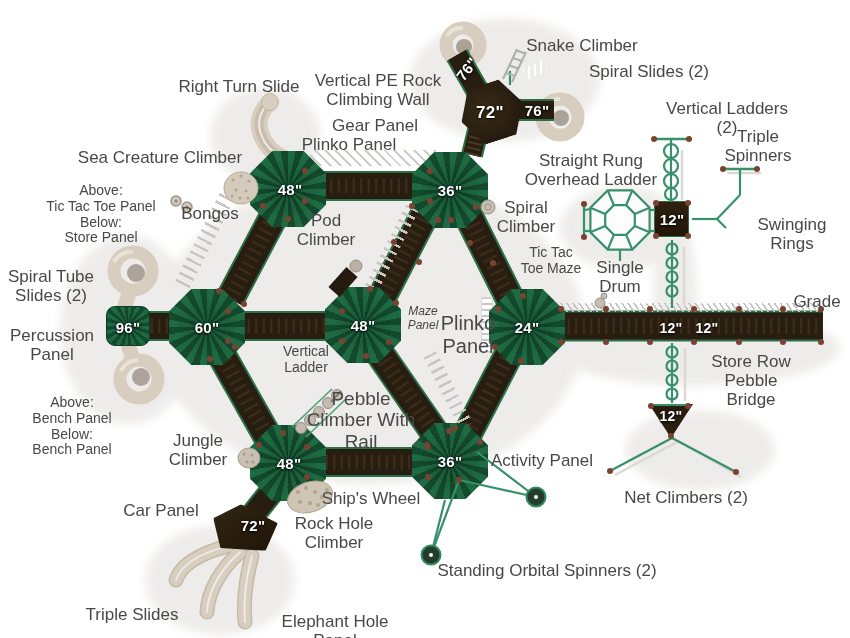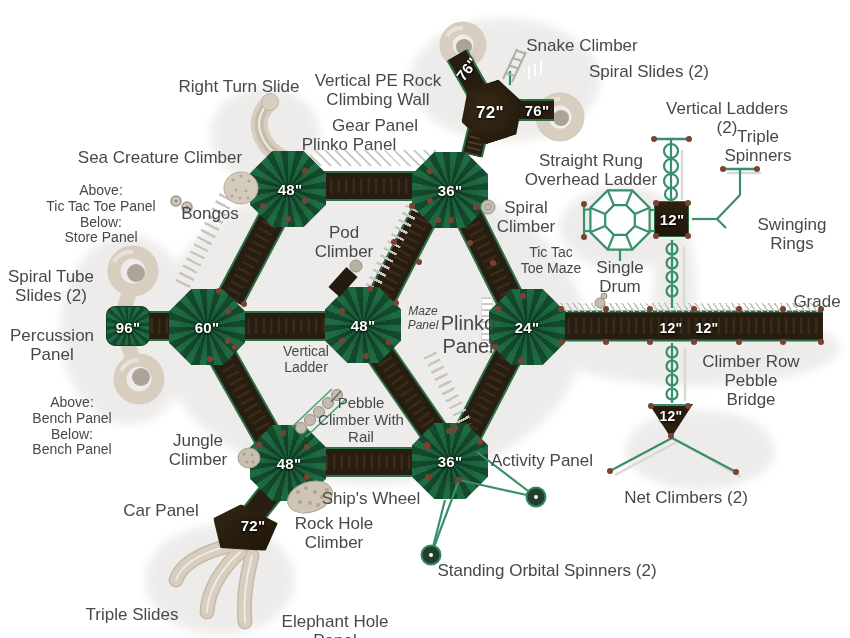--- a/index.html
+++ b/index.html
@@ -430,21 +430,21 @@
       <div class="ann" style="left: 727px; top: 118px;">Vertical Ladders (2)</div>
       <div class="ann" style="left: 758px; top: 146px;">Triple Spinners</div>
       <div class="ann" style="left: 160px; top: 158px;">Sea Creature Climber</div>
       <div class="ann" style="left: 591px; top: 170px;">Straight Rung
 Overhead Ladder</div>
       <div class="ann" style="left: 101px; top: 215px; font-size: 14px;">Above:
 Tic Tac Toe Panel
 Below:
 Store Panel</div>
       <div class="ann" style="left: 210px; top: 214px;">Bongos</div>
-      <div class="ann" style="left: 344px; top: 230px; margin-top: 12px;">Pod
+      <div class="ann" style="left: 326px; top: 230px;">Pod
 Climber</div>
       <div class="ann" style="left: 526px; top: 217px;">Spiral
 Climber</div>
       <div class="ann" style="left: 785px; top: 234px; margin-left: 7px;">Swinging
 Rings</div>
       <div class="ann" style="left: 551px; top: 261px; font-size: 14px;">Tic Tac
 Toe Maze</div>
       <div class="ann" style="left: 620px; top: 277px;">Single
 Drum</div>
       <div class="ann" style="left: 51px; top: 286px;">Spiral Tube
@@ -455,23 +455,23 @@
       <div class="ann" style="left: 423px; top: 319px; font-size: 12px; font-style: italic;">Maze
 Panel</div>
       <div class="ann" style="left: 468px; top: 335px; font-size: 20px;">Plinko
 Panel</div>
       <div class="ann" style="left: 306px; top: 360px; font-size: 14px;">Vertical
 Ladder</div>
       <div class="ann" style="left: 72px; top: 427px; font-size: 14px;">Above:
 Bench Panel
 Below:
 Bench Panel</div>
-      <div class="ann" style="left: 751px; top: 381px;">Climber Row
+      <div class="ann" style="left: 751px; top: 381px;">Store Row
 Pebble Bridge</div>
-      <div class="ann" style="left: 361px; top: 420px; font-size: 15px;">Pebble
+      <div class="ann" style="left: 361px; top: 420px; font-size: 19px;">Pebble
 Climber With
 Rail</div>
       <div class="ann" style="left: 198px; top: 450px;">Jungle
 Climber</div>
       <div class="ann" style="left: 542px; top: 461px;">Activity Panel</div>
       <div class="ann" style="left: 686px; top: 498px;">Net Climbers (2)</div>
       <div class="ann" style="left: 161px; top: 511px;">Car Panel</div>
       <div class="ann" style="left: 371px; top: 499px;">Ship's Wheel</div>
       <div class="ann" style="left: 334px; top: 533px;">Rock Hole
 Climber</div>

